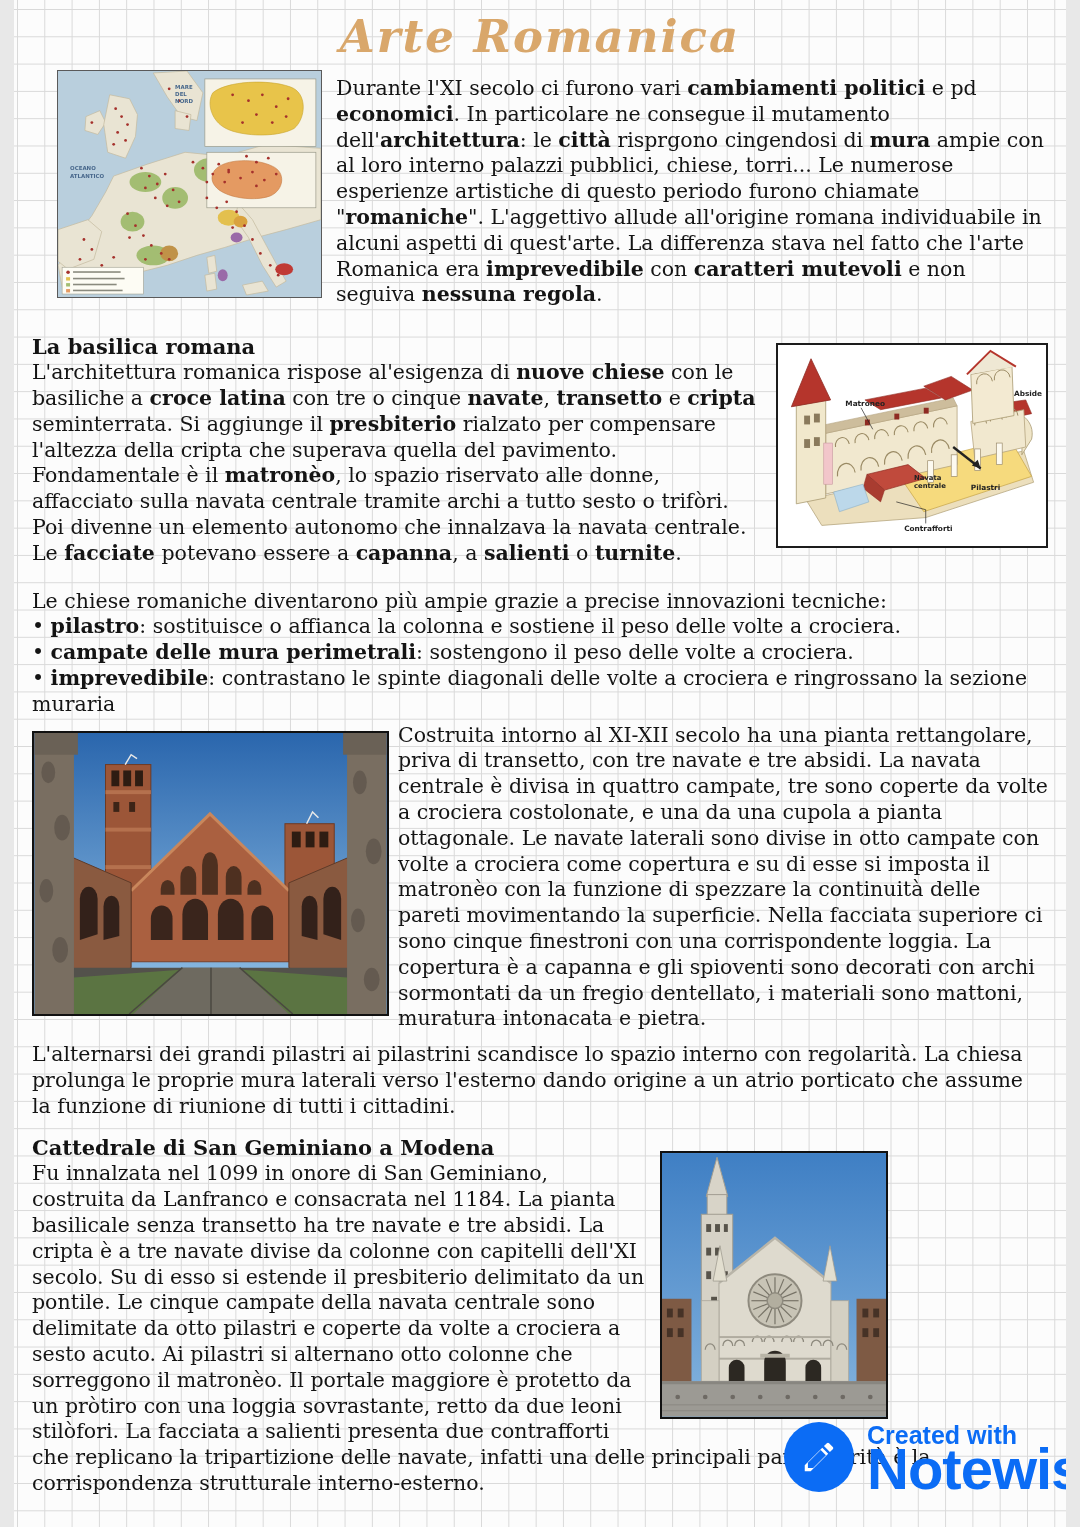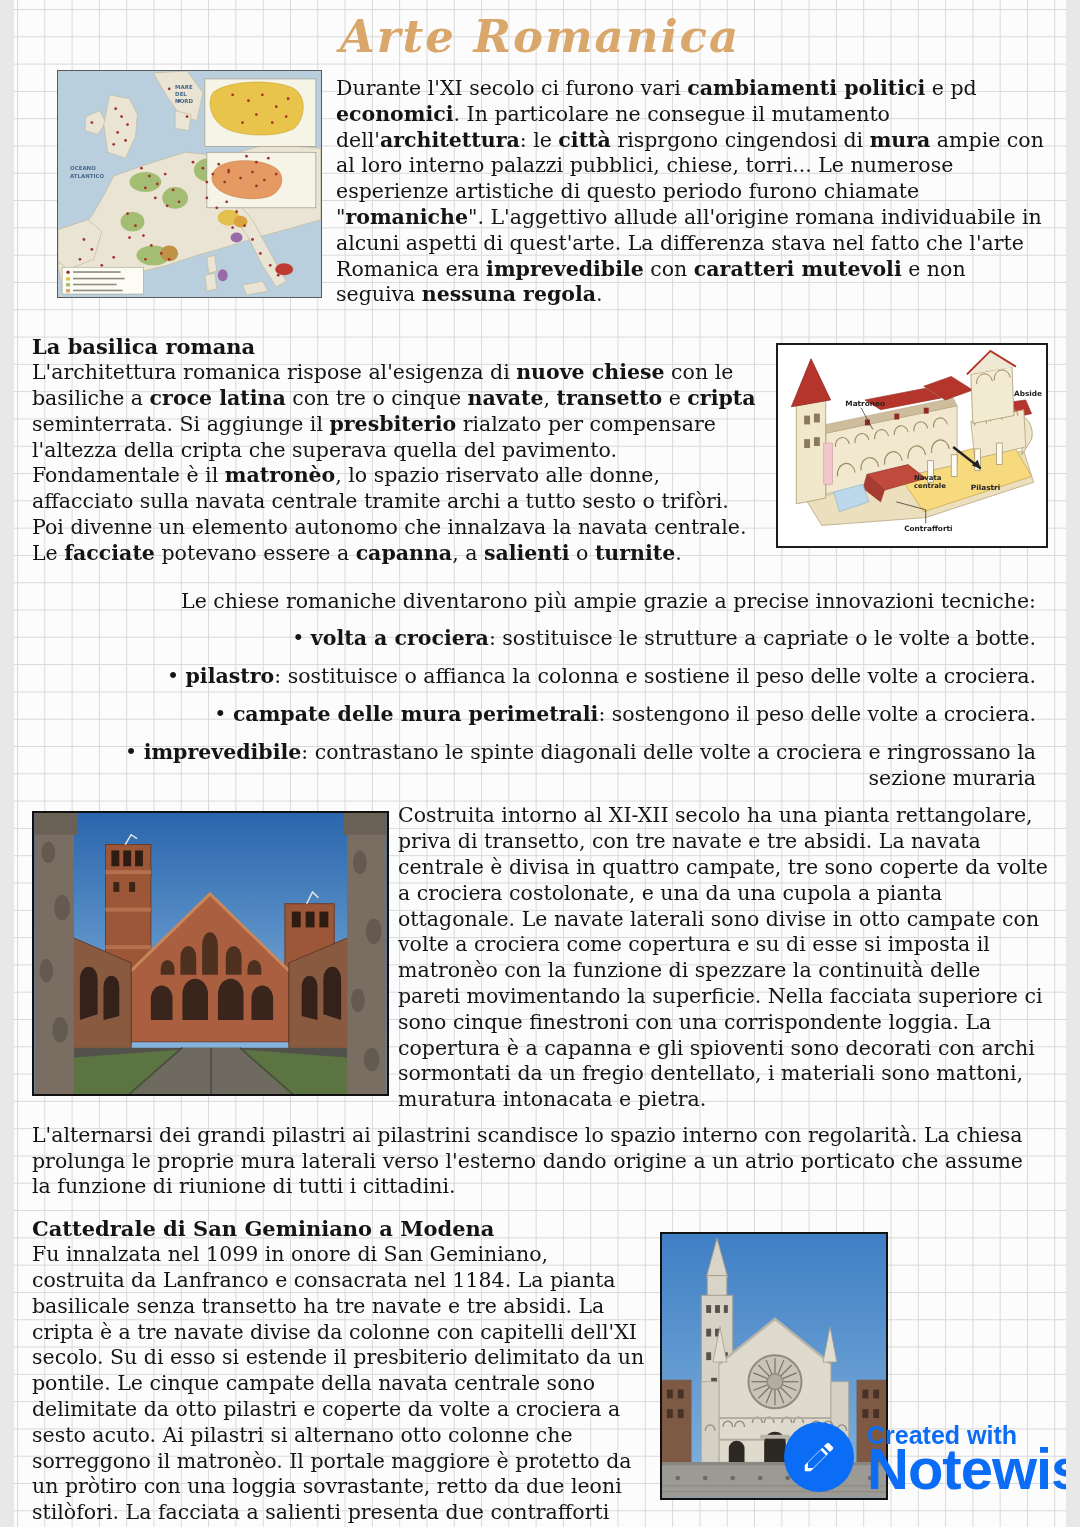--- a/index.html
+++ b/index.html
@@ -50,21 +50,21 @@
   .fig-diagram {
     float:right; width:272px; height:205px;
     margin:9px 0 6px 12px;
     border:2px solid #1c1c1c;
     background:#ffffff;
   }
   .fig-diagram svg { display:block; width:100%; height:100%; }
 
   
   .sec-innov { margin-top:22px; }
-  .sec-innov p.body { margin:12px;text-align:right; }
+  .sec-innov p.body { margin:0; }
 
   
   .sec-ambrogio { overflow:hidden; margin-top:5px; }
   .fig-ambrogio {
     float:left; width:357px; height:285px;
     margin:8px 9px 2px 0;
     border:2px solid #111;
     background:#2a66ad;
   }
   .fig-ambrogio svg { display:block; width:100%; height:100%; }
@@ -321,21 +321,20 @@
           <text class="diag-label" x="128" y="190" font-size="7.5">Contrafforti</text>
           <path d="M150,182 L150,168 M150,168 L120,160" stroke="#222" stroke-width="0.7" fill="none"></path>
         </svg>
       </div>
       <h2 class="sec-heading">La basilica romana</h2>
       <p class="body">L'architettura romanica rispose al'esigenza di <b>nuove chiese</b> con le basiliche a <b>croce latina</b> con tre o cinque <b>navate</b>, <b>transetto</b> e <b>cripta</b> seminterrata. Si aggiunge il <b>presbiterio</b> rialzato per compensare l'altezza della cripta che superava quella del pavimento. Fondamentale è il <b>matronèo</b>, lo spazio riservato alle donne, affacciato sulla navata centrale tramite archi a tutto sesto o trifòri. Poi divenne un elemento autonomo che innalzava la navata centrale. Le <b>facciate</b> potevano essere a <b>capanna</b>, a <b>salienti</b> o <b>turnite</b>.</p>
     </div>
 
     <div class="sec-innov">
       <p class="body">Le chiese romaniche diventarono più ampie grazie a precise innovazioni tecniche:</p>
-      <p class="body">• <b>volta a crociera</b>: sostituisce le strutture a capriate o le volte a botte.</p>
       <p class="body">• <b>pilastro</b>: sostituisce o affianca la colonna e sostiene il peso delle volte a crociera.</p>
       <p class="body">• <b>campate delle mura perimetrali</b>: sostengono il peso delle volte a crociera.</p>
       <p class="body">• <b>imprevedibile</b>: contrastano le spinte diagonali delle volte a crociera e ringrossano la sezione muraria</p>
     </div>
 
     <div class="sec-ambrogio">
       <div class="fig-ambrogio">
         <svg viewBox="0 0 357 285">
           <defs>
             <linearGradient id="sky1" x1="0" y1="0" x2="0" y2="1">

